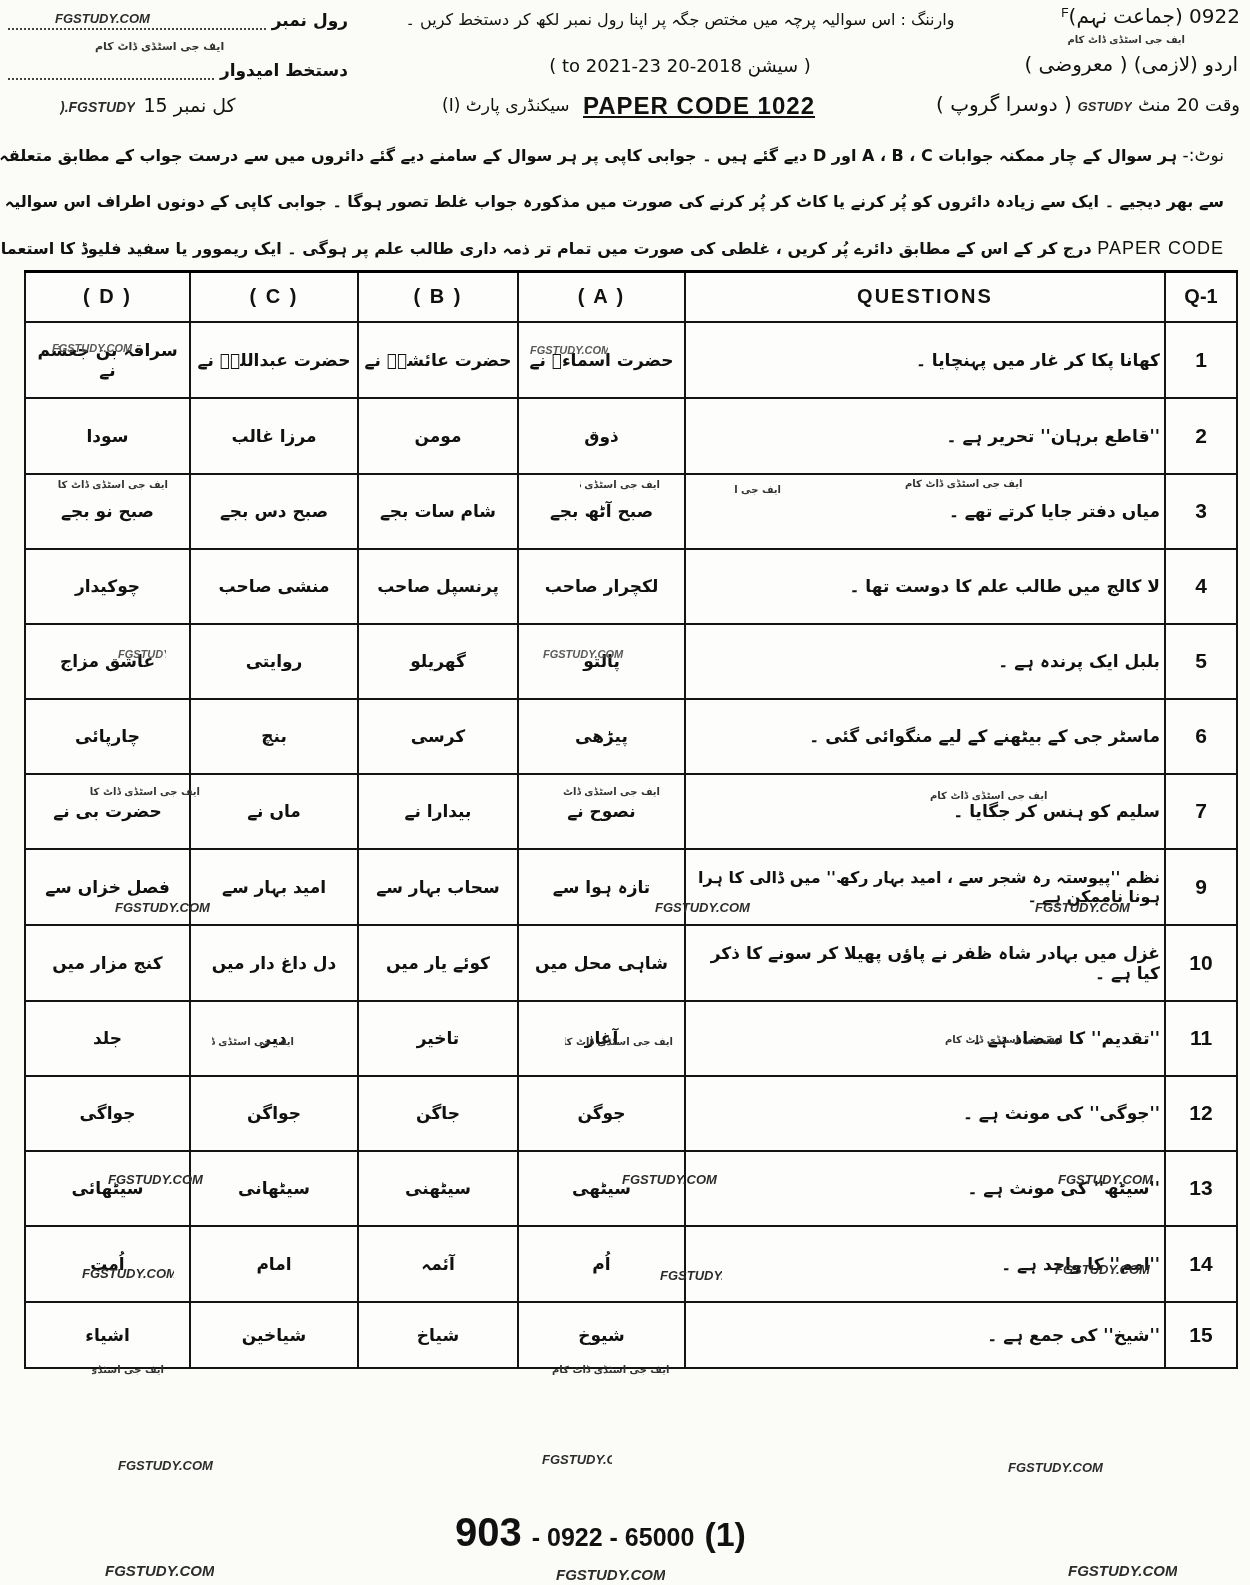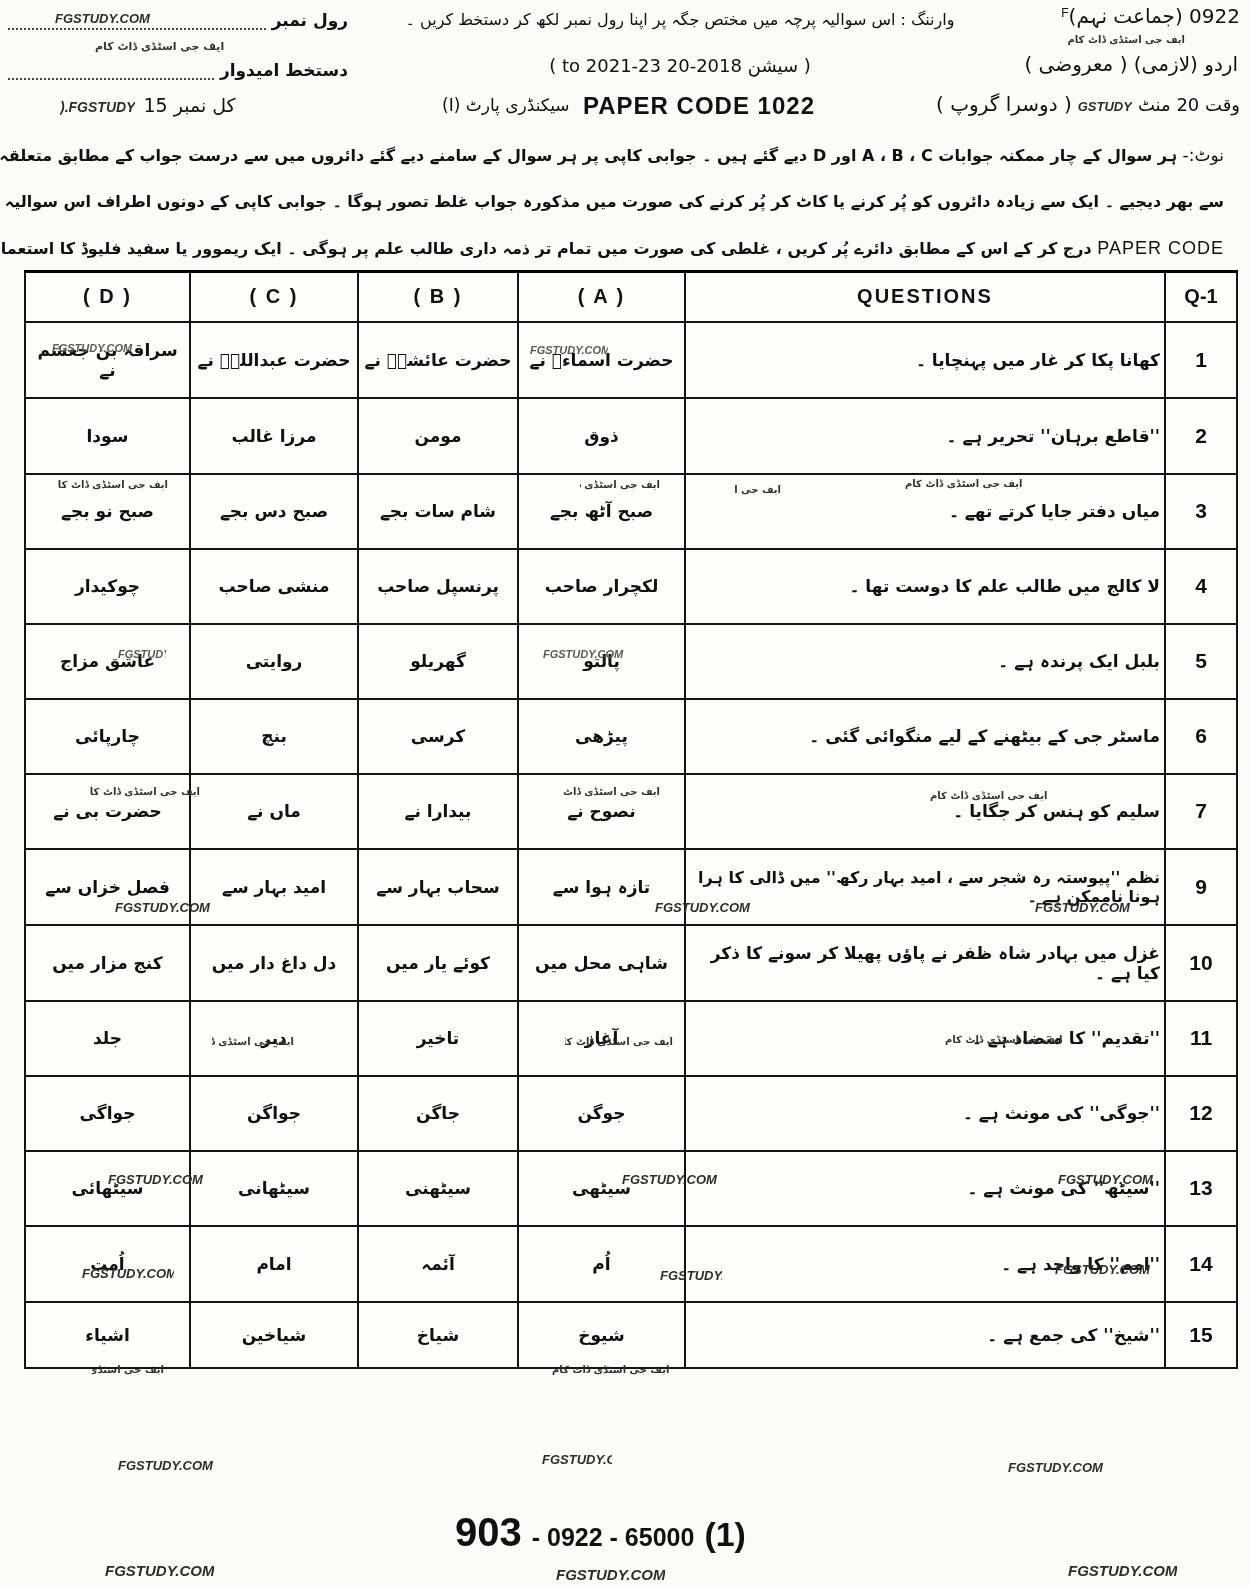--- a/index.html
+++ b/index.html
@@ -7,21 +7,21 @@
         font-family:"DejaVu Sans",sans-serif;color:#111;overflow:hidden;}
   .abs{position:absolute;}
   .urdu{direction:rtl;unicode-bidi:plaintext;}
   .b{font-weight:400;}
   .lat{font-family:"Liberation Sans","DejaVu Sans",sans-serif;}
 
   
   .roll-line{display:flex;align-items:flex-end;gap:6px;direction:rtl;}
   .dotline{flex:1;border-bottom:2px dotted #444;height:14px;}
   .hdr-lbl{font-size:17px;font-weight:700;white-space:nowrap;}
-  .papercode{font-size:24px;font-weight:700;letter-spacing:1px;font-family:"Liberation Sans",sans-serif;}
+  .papercode{font-size:24px;font-weight:700;letter-spacing:1px;font-family:"Liberation Sans",sans-serif;text-decoration:underline;}
 
   
   .note-line{direction:rtl;text-align:right;font-size:16px;font-weight:700;line-height:46px;white-space:nowrap;}
 
   
   table.mcq{border-collapse:collapse;table-layout:fixed;width:1212px;background:#fdfdfb;}
   table.mcq td,table.mcq th{border:2px solid #141414;padding:1px 4px;overflow:hidden;}
   table.mcq tr{page-break-inside:avoid;}
   th.colhead{font-size:20px;font-weight:700;font-family:"Liberation Sans",sans-serif;letter-spacing:2px;}
   td.opt{text-align:center;vertical-align:middle;font-weight:700;font-size:17px;direction:rtl;}

